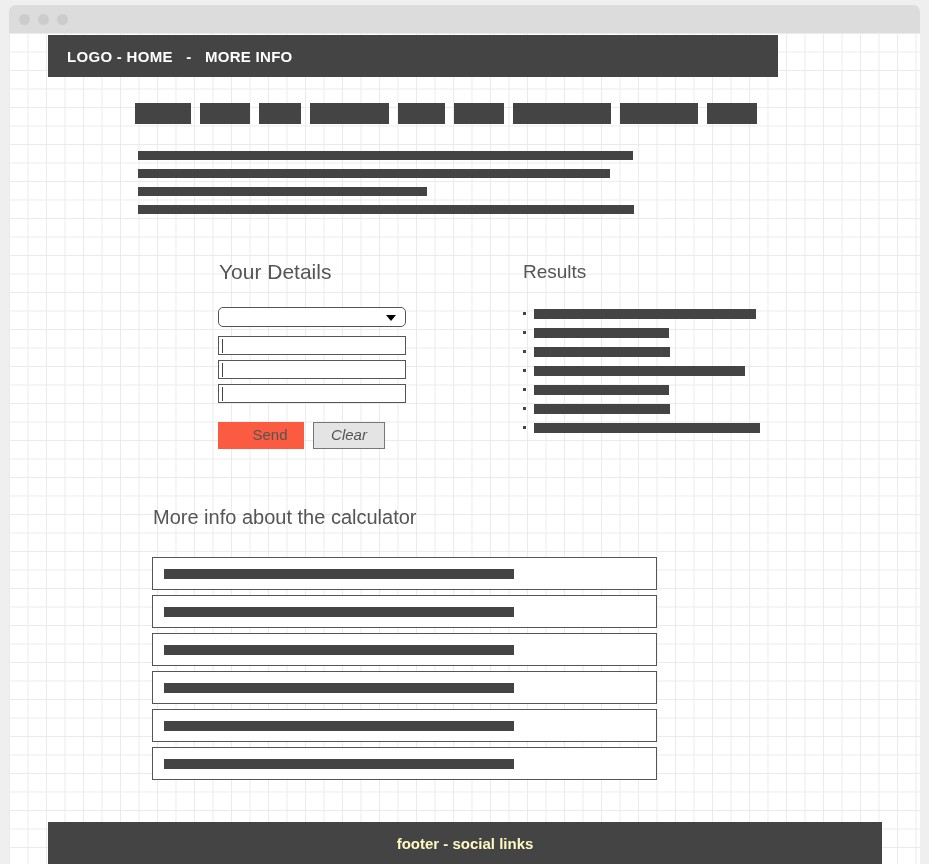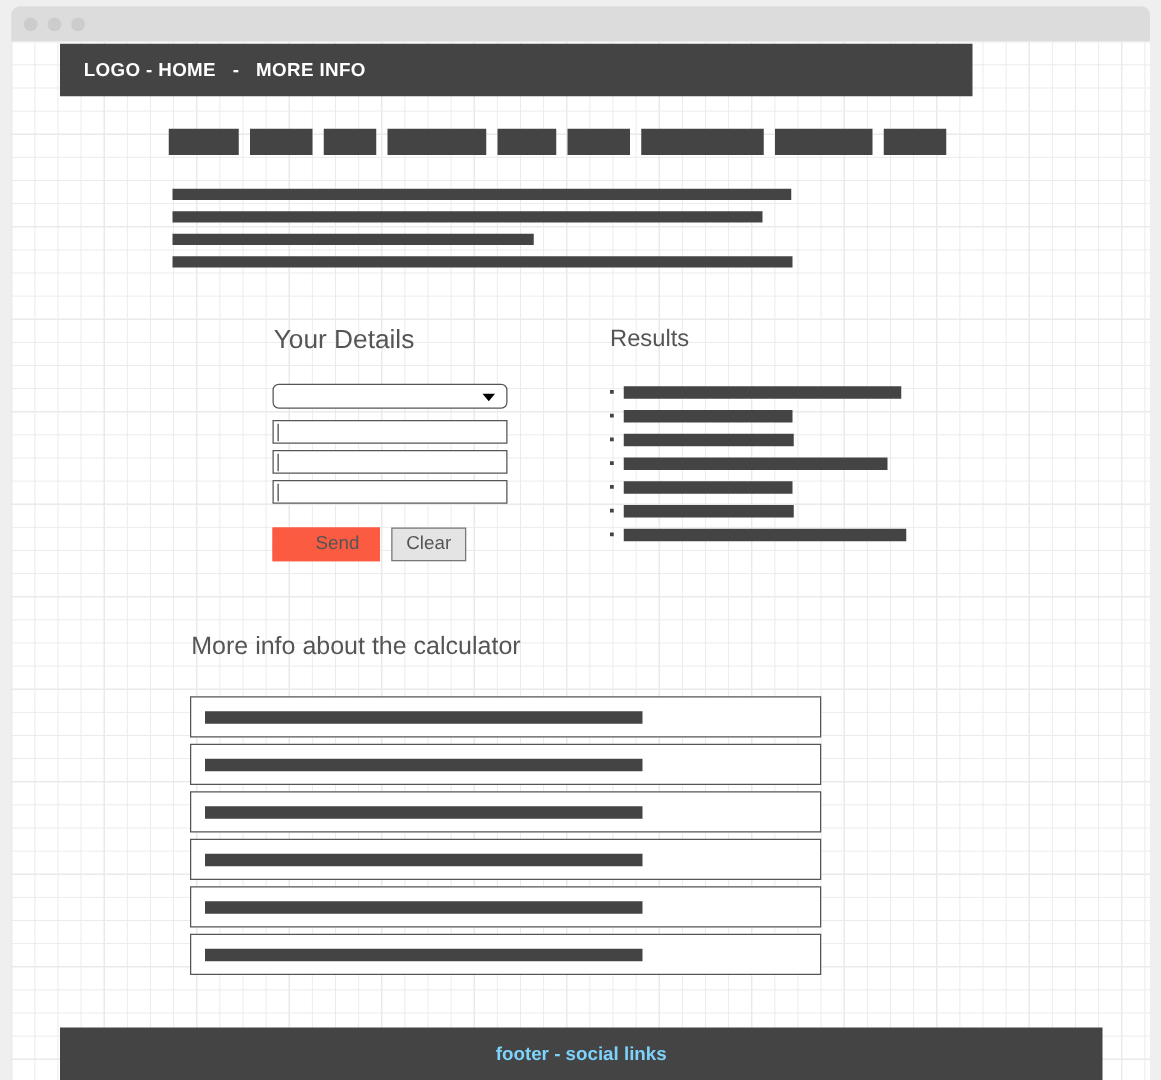--- a/index.html
+++ b/index.html
@@ -157,29 +157,30 @@
     cursor: pointer;
     line-height: 1.3;
   }
   .btn-send {
     width: 86px;
     background: #fa5b41;
     border: 1px solid #fa5b41;
     padding-left: 18px;
   }
   .btn-clear {
-    width: 60px;
+    width: 72px;
     background: #e4e4e4;
     border: 1px solid #777777;
+    font-style: italic;
   }
 
   
   .results-col {
     position: absolute;
-    left: 479px; top: 228px;
+    left: 514px; top: 228px;
   }
   .results-title {
     color: #555555;
     font-size: 19px;
     font-weight: normal;
     margin: 0 0 21px 0;
   }
   .results-list {
     list-style: none;
     margin: 0; padding: 0;
@@ -227,21 +228,21 @@
   .footer {
     position: absolute;
     left: 39px; top: 789px;
     width: 834px; height: 42px;
     background: #444444;
     display: flex;
     align-items: center;
     justify-content: center;
   }
   .footer-text {
-    color: #7dd3fc;
+    color: #fef9c3;
     font-size: 15px;
     font-weight: bold;
   }
 </style>
 </head>
 <body>
 
 <div id="app">
 
   <div class="chrome">

